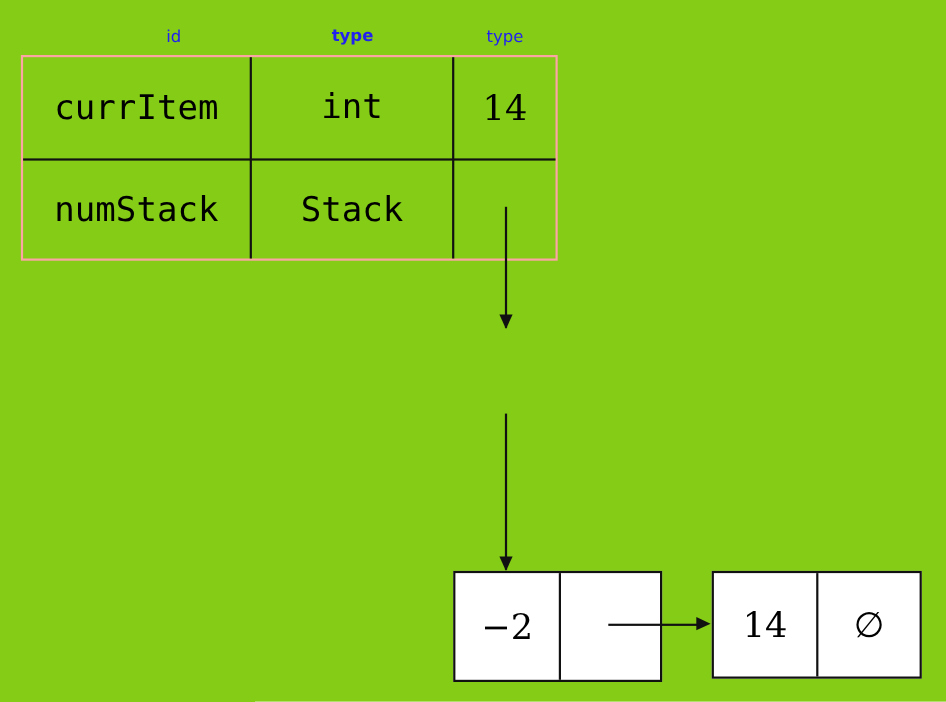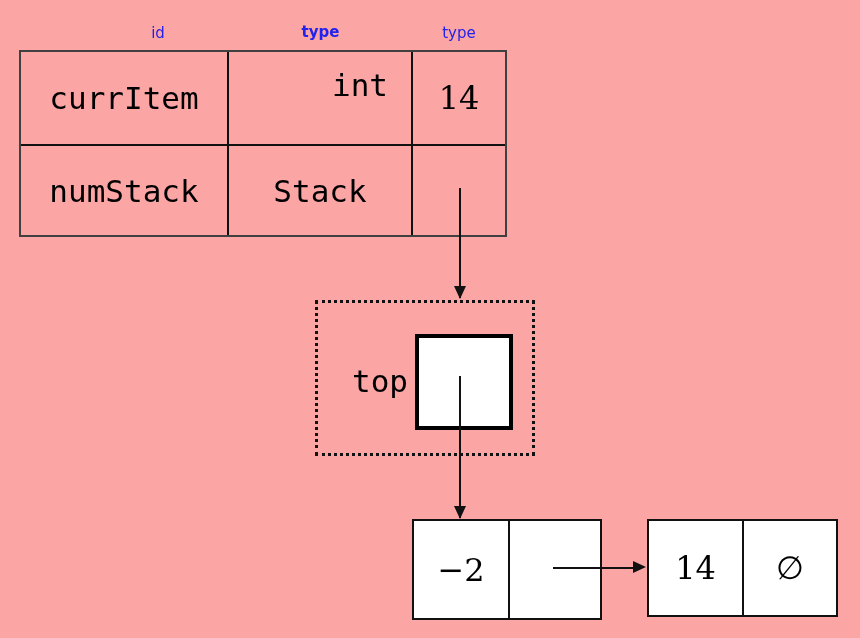--- a/index.html
+++ b/index.html
@@ -7,21 +7,21 @@
     padding: 0;
     background: #ffffff;
   }
   body {
     font-family: "DejaVu Serif", serif;
   }
   #canvas {
     position: relative;
     width: 860px;
     height: 638px;
-    background: #fca5a5;
+    background: #84cc16;
     overflow: hidden;
   }
 
   
   .col-header {
     position: absolute;
     color: #2222ee;
     font-family: "DejaVu Sans", sans-serif;
     font-size: 15px;
     line-height: 1;
@@ -29,21 +29,21 @@
     white-space: nowrap;
   }
 
   .var-table {
     position: absolute;
     left: 19px;
     top: 50px;
     width: 488px;
     height: 187px;
     box-sizing: border-box;
-    border: 2px solid #404040;
+    border: 2px solid #fca5a5;
   }
   .tbl-vline {
     position: absolute;
     top: 0;
     bottom: 0;
     width: 2px;
     background: #111111;
   }
   .tbl-hline {
     position: absolute;
@@ -164,35 +164,31 @@
   <div class="col-header" style="left:88px; top:26px; width:140px;">id</div>
   <div class="col-header" style="left:263px; top:25px; width:115px;font-weight:bold;">type</div>
   <div class="col-header" style="left:411px; top:26px; width:96px;">type</div>
 
   <div class="var-table">
     <div class="tbl-vline" style="left:206px;"></div>
     <div class="tbl-vline" style="left:390px;"></div>
     <div class="tbl-hline" style="top:92px;"></div>
 
     <div class="cell" style="left:0px; top:0px; width:206px; height:92px;">currItem</div>
-    <div class="cell" style="left:208px; top:0px; width:182px; height:65px;margin-left:40px;">int</div>
+    <div class="cell" style="left:208px; top:12px; width:182px; height:65px;">int</div>
     <div class="cell serif" style="left:392px; top:0px; width:92px; height:92px;">14</div>
 
     <div class="cell" style="left:0px; top:94px; width:206px; height:89px;">numStack</div>
     <div class="cell" style="left:208px; top:94px; width:182px; height:89px;">Stack</div>
     <div class="cell serif" style="left:392px; top:94px; width:92px; height:89px;"></div>
   </div>
 
   <div class="v-line" style="left:459px; top:188px; height:110px;"></div>
   <div class="arrowhead-down" style="left:454px; top:286px;"></div>
 
-  <div class="stack-object">
-    <div class="top-label">top</div>
-    <div class="top-box"></div>
-  </div>
 
   <div class="v-line" style="left:459px; top:376px; height:142px;"></div>
   <div class="arrowhead-down" style="left:454px; top:506px;"></div>
 
   <div class="node" style="left:412px; top:519px; width:190px; height:101px;">
     <div class="divider" style="left:94px;"></div>
     <div class="node-cell" style="left:0px; width:94px;">−2</div>
     <div class="node-cell" style="left:96px; width:90px;"></div>
   </div>
 

